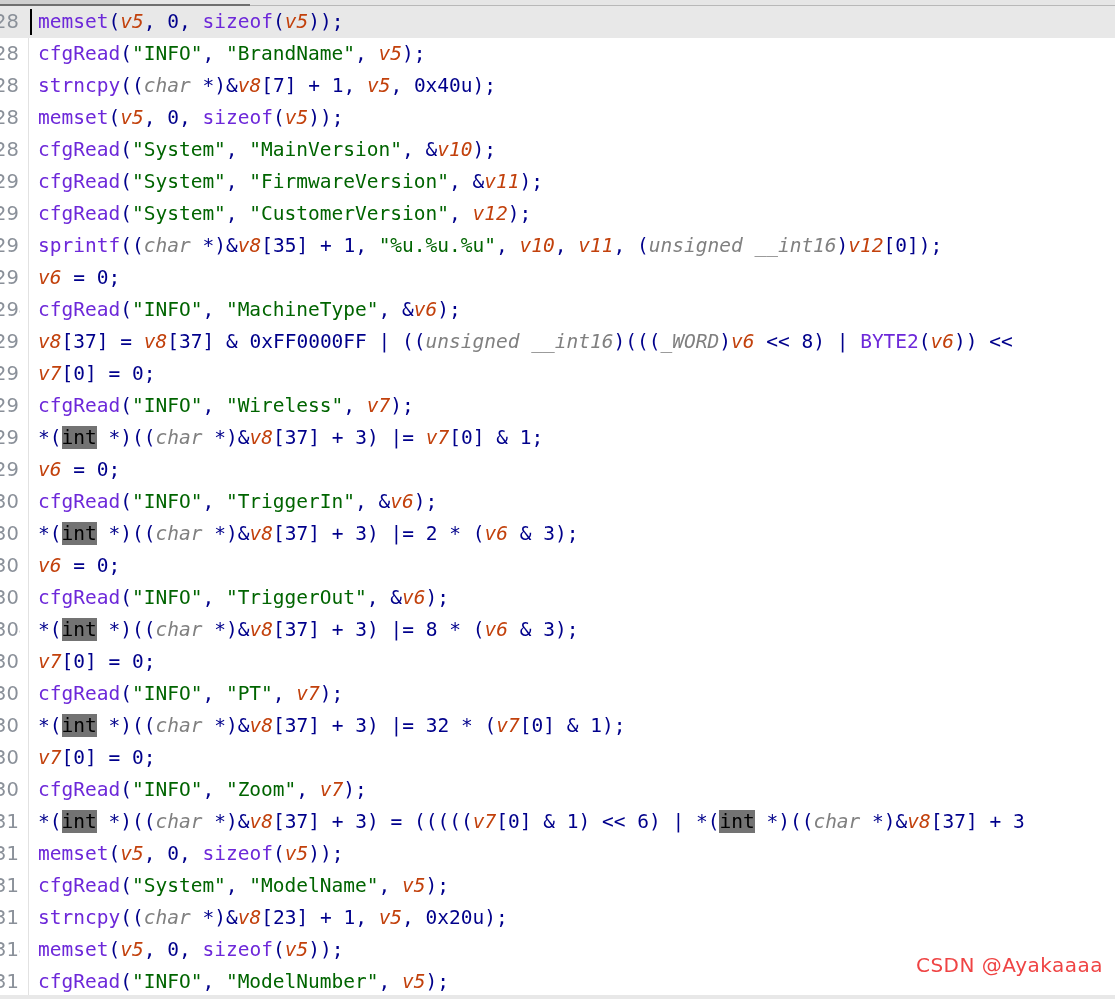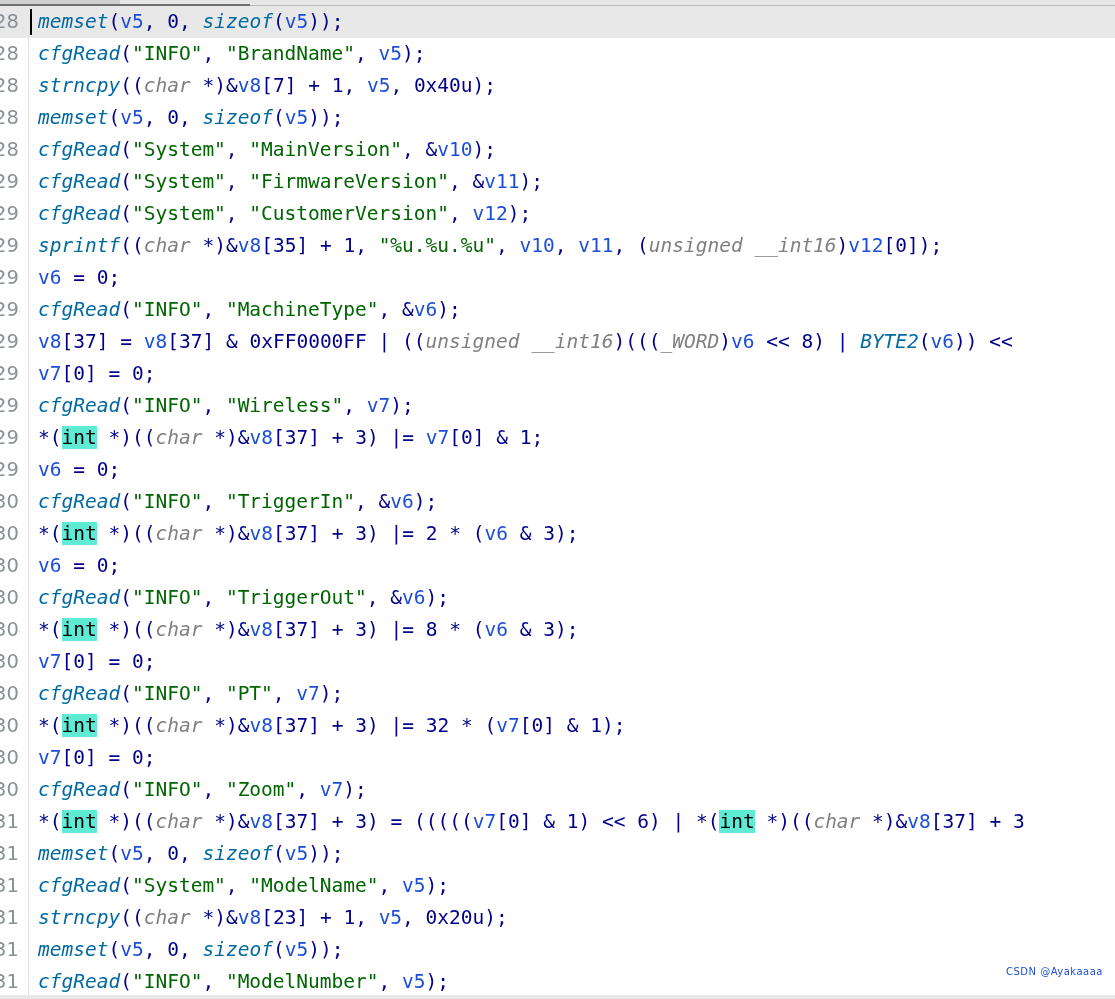--- a/index.html
+++ b/index.html
@@ -118,35 +118,35 @@
   }
 
   .code {
     position: absolute;
     left: 38px;
     top: 0;
     white-space: pre;
   }
 
   
-  .t-fn    { color: #0369a1; font-style: italic; }
+  .t-fn    { color: #6d28d9; }
   .t-str   { color: #006400; }
   .t-punc  { color: #00008b; }
-  .t-var   { color: #1d4ed8; }
+  .t-var   { color: #c2410c; font-style: italic; }
   .t-kw    { color: #808080; font-style: italic; }
   .t-num   { color: #00008b; }
-  .t-hl    { background: #5eead4; color: #000000; }
+  .t-hl    { background: #737373; color: #000000; }
 
   
   .watermark {
     position: absolute;
     right: 12px;
     bottom: 22px;
-    color: #1d4ed8;
-    font-size: 10px;
+    color: #ef4444;
+    font-size: 20px;
     font-family: "DejaVu Sans", "Liberation Sans", sans-serif;
     letter-spacing: 0.5px;
   }
 
   .bottom-edge {
     position: absolute;
     left: 0; bottom: 0;
     width: 1115px;
     height: 4px;
     background: #e8e8e8;

